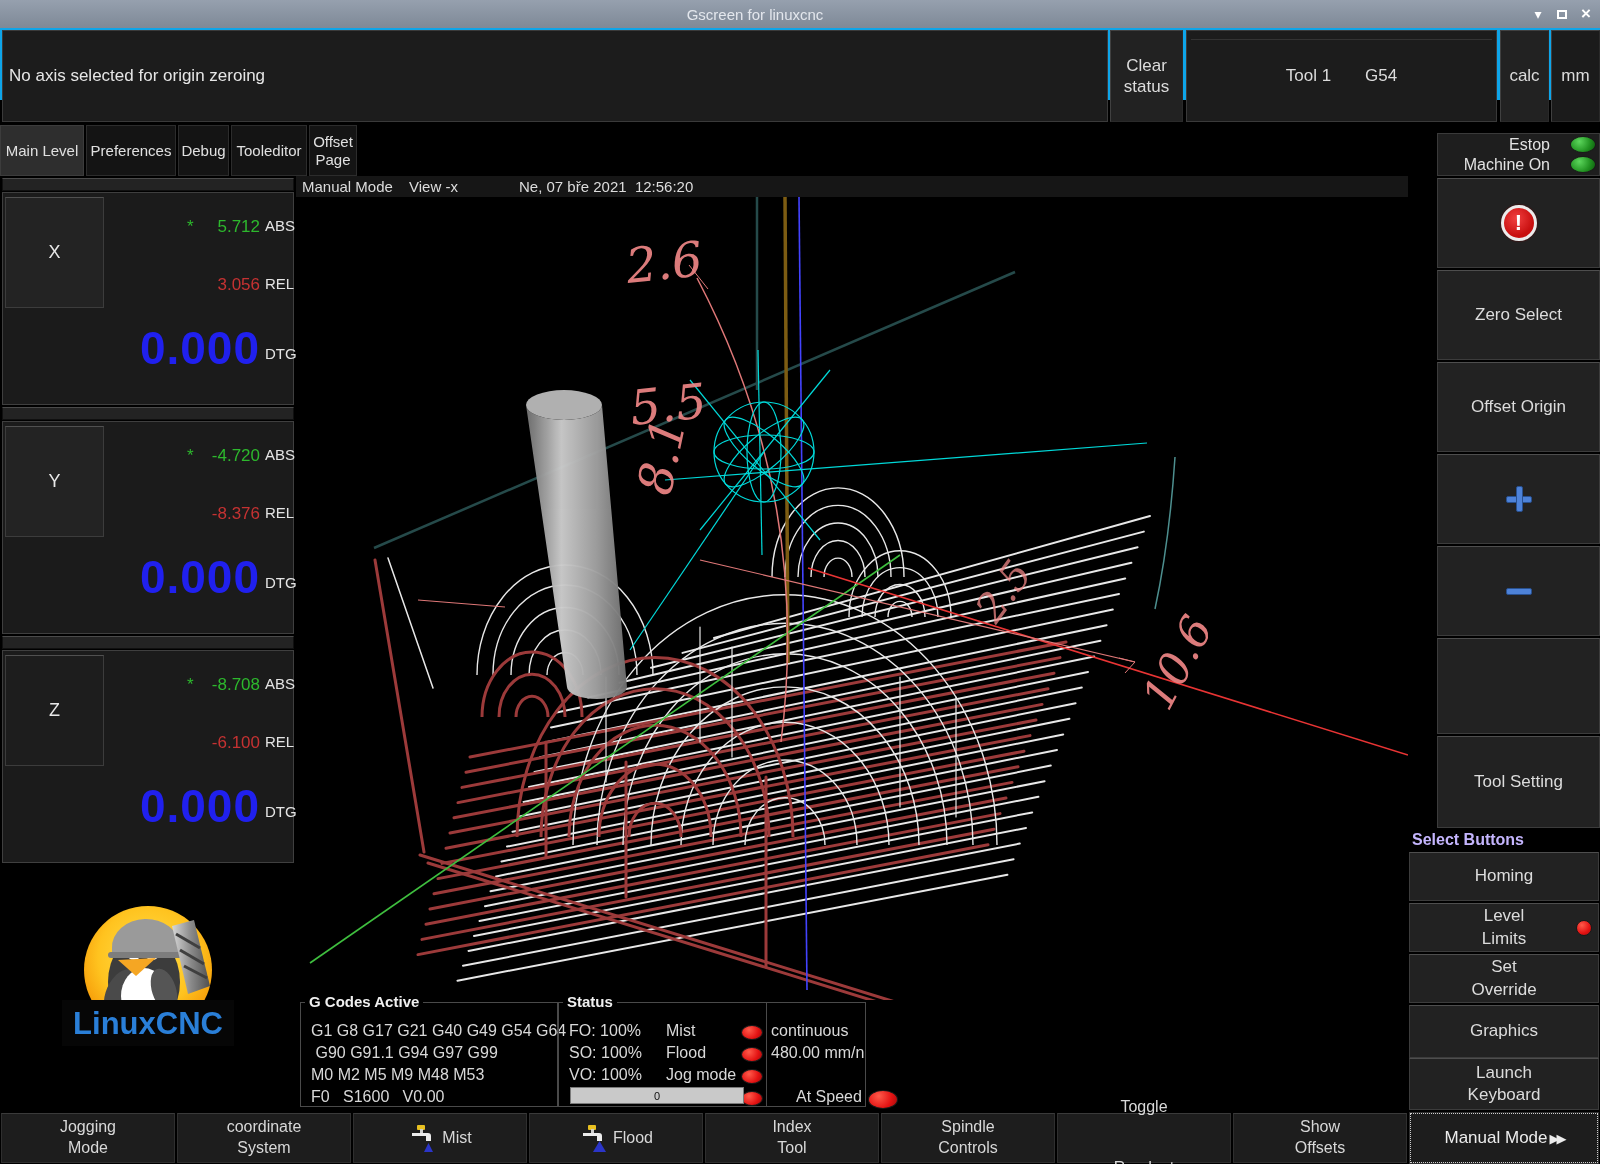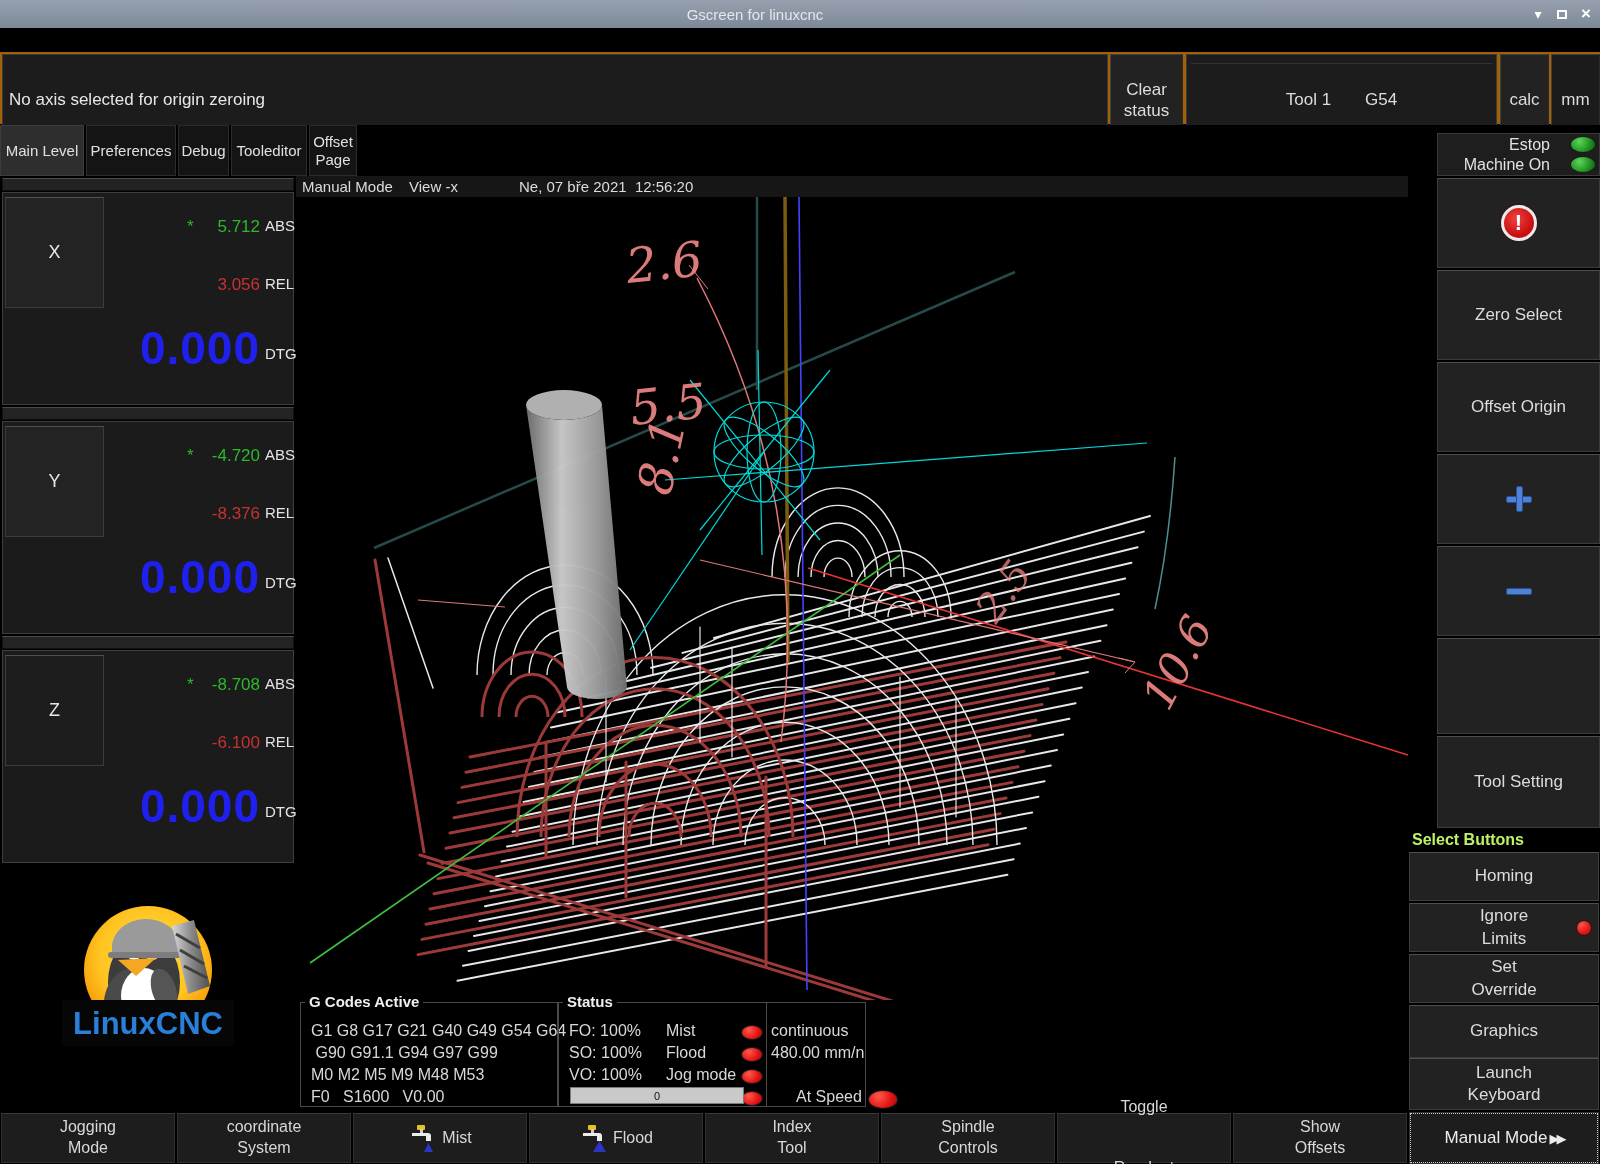--- a/index.html
+++ b/index.html
@@ -5,21 +5,21 @@
   html,body{margin:0;padding:0;background:#000;}
   body{font-family:"Liberation Sans",sans-serif;color:#ddd;-webkit-font-smoothing:antialiased;}
   #app{position:relative;width:1600px;height:1164px;background:#000;overflow:hidden;}
   .abs{position:absolute;}
   
   #titlebar{left:0;top:0;width:1600px;height:28px;background:linear-gradient(#96a0ae,#7e8997);
     display:flex;align-items:center;}
   #title-text{position:absolute;left:0;right:90px;text-align:center;font-size:15px;color:#e3e7ed;}
   .win-ctl{position:absolute;top:0;width:24px;height:28px;display:flex;align-items:center;justify-content:center;color:#fff;font-size:14px;cursor:default;}
   
-  #topbar{left:0;top:28px;width:1600px;height:72px;background:#a16207;margin-top:24px;}
+  #topbar{left:0;top:28px;width:1600px;height:72px;background:#0ea5e9;}
   .frame{background:#1c1c1c;border:1px solid #3a3a3a;box-sizing:border-box;}
   .btn{background:#222;border:1px solid #404040;border-bottom-color:#2a2a2a;border-right-color:#2a2a2a;
     box-sizing:border-box;display:flex;align-items:center;justify-content:center;text-align:center;
     color:#dcdcdc;font-size:17px;line-height:1.25;cursor:default;}
   #msg-frame{left:2px;top:2px;width:1106px;height:92px;display:flex;align-items:center;}
   #msg-text{padding-left:6px;font-size:17px;color:#e6e6e6;}
   #clear-status{left:1110px;top:2px;width:73px;height:92px;padding:0 6px;}
   #tool-frame{left:1186px;top:2px;width:311px;height:92px;display:flex;align-items:center;justify-content:center;gap:34px;font-size:17px;color:#dcdcdc;}
   #tool-frame .innerline{position:absolute;left:4px;right:4px;top:8px;border-top:1px solid #333;}
   #calc-btn{left:1500px;top:2px;width:49px;height:92px;}
@@ -65,21 +65,21 @@
     display:flex;flex-direction:column;justify-content:center;gap:1px;padding-right:3px;}
   .estop-row{display:flex;align-items:center;justify-content:flex-end;gap:20px;font-size:16px;color:#e2e2e2;height:19px;}
   .estop-row .led{width:26px;height:17px;border-radius:50%;}
   #warn-icon{width:36px;height:36px;border-radius:50%;background:radial-gradient(circle at 40% 35%,#f14040,#c80f0f 65%);
     border:3px solid #ececec;box-shadow:0 0 2px #600;display:flex;align-items:center;justify-content:center;
     color:#fff;font-weight:bold;font-size:22px;box-sizing:border-box;}
   .icon-plus{position:relative;width:26px;height:26px;}
   .icon-plus::before{content:"";position:absolute;left:0;top:10px;width:26px;height:7px;background:#4d82d8;border:1px solid #28508f;box-sizing:border-box;border-radius:2px;}
   .icon-plus::after{content:"";position:absolute;left:10px;top:0;width:7px;height:26px;background:#4d82d8;border:1px solid #28508f;box-sizing:border-box;border-radius:2px;}
   .icon-minus{width:26px;height:7px;background:#4d82d8;border:1px solid #28508f;box-sizing:border-box;border-radius:2px;}
-  #select-buttons-label{left:1412px;top:831px;font-weight:bold;font-size:16px;color:#bef264;}
+  #select-buttons-label{left:1412px;top:831px;font-weight:bold;font-size:16px;color:#c4b5fd;}
   
   #bottombar{left:0;top:1112px;width:1600px;height:52px;background:#000;}
   .bb-btn{position:absolute;top:1px;height:50px;background:#1d1d1d;border:1px solid #2f2f2f;border-top-color:#3a3a3a;box-sizing:border-box;
     display:flex;flex-direction:column;align-items:center;justify-content:center;text-align:center;
     font-size:16px;color:#d8d8d8;line-height:1.3;cursor:default;}
   .bb-btn .iconrow{display:flex;align-items:center;gap:6px;}
   #manual-mode-btn{position:absolute;left:1410px;top:1px;width:188px;height:50px;background:#1d1d1d;
     display:flex;align-items:center;justify-content:center;gap:2px;font-size:17px;color:#ececec;box-sizing:border-box;
     border:1px dotted #cfcfcf;outline:1px solid #2f2f2f;cursor:default;}
   .maxbox{width:10px;height:9px;border:2px solid #fff;box-sizing:border-box;}
@@ -402,21 +402,21 @@
   <div class="abs rp-btn" style="left:1437px;top:546px;width:163px;height:90px;">
     <span class="icon-minus"></span>
   </div>
   <div class="abs rp-btn" style="left:1437px;top:638px;width:163px;height:96px;"></div>
   <div class="abs rp-btn" style="left:1437px;top:736px;width:163px;height:92px;">Tool Setting</div>
 
   <div id="select-buttons-label" class="abs">Select Buttons</div>
 
   <div class="abs rp-btn" style="left:1409px;top:852px;width:190px;height:49px;">Homing</div>
   <div class="abs rp-btn" style="left:1409px;top:903px;width:190px;height:49px;">
-    <span>Ignore</span>
+    <span>Level</span>
     <span>Limits</span>
     <span class="led red abs" style="left:166px;top:16px;width:16px;height:16px;"></span>
   </div>
   <div class="abs rp-btn" style="left:1409px;top:954px;width:190px;height:49px;">
     <span>Set</span>
     <span>Override</span>
   </div>
   <div class="abs rp-btn" style="left:1409px;top:1005px;width:190px;height:53px;">Graphics</div>
   <div class="abs rp-btn" style="left:1409px;top:1058px;width:190px;height:52px;">
     <span>Launch</span>

